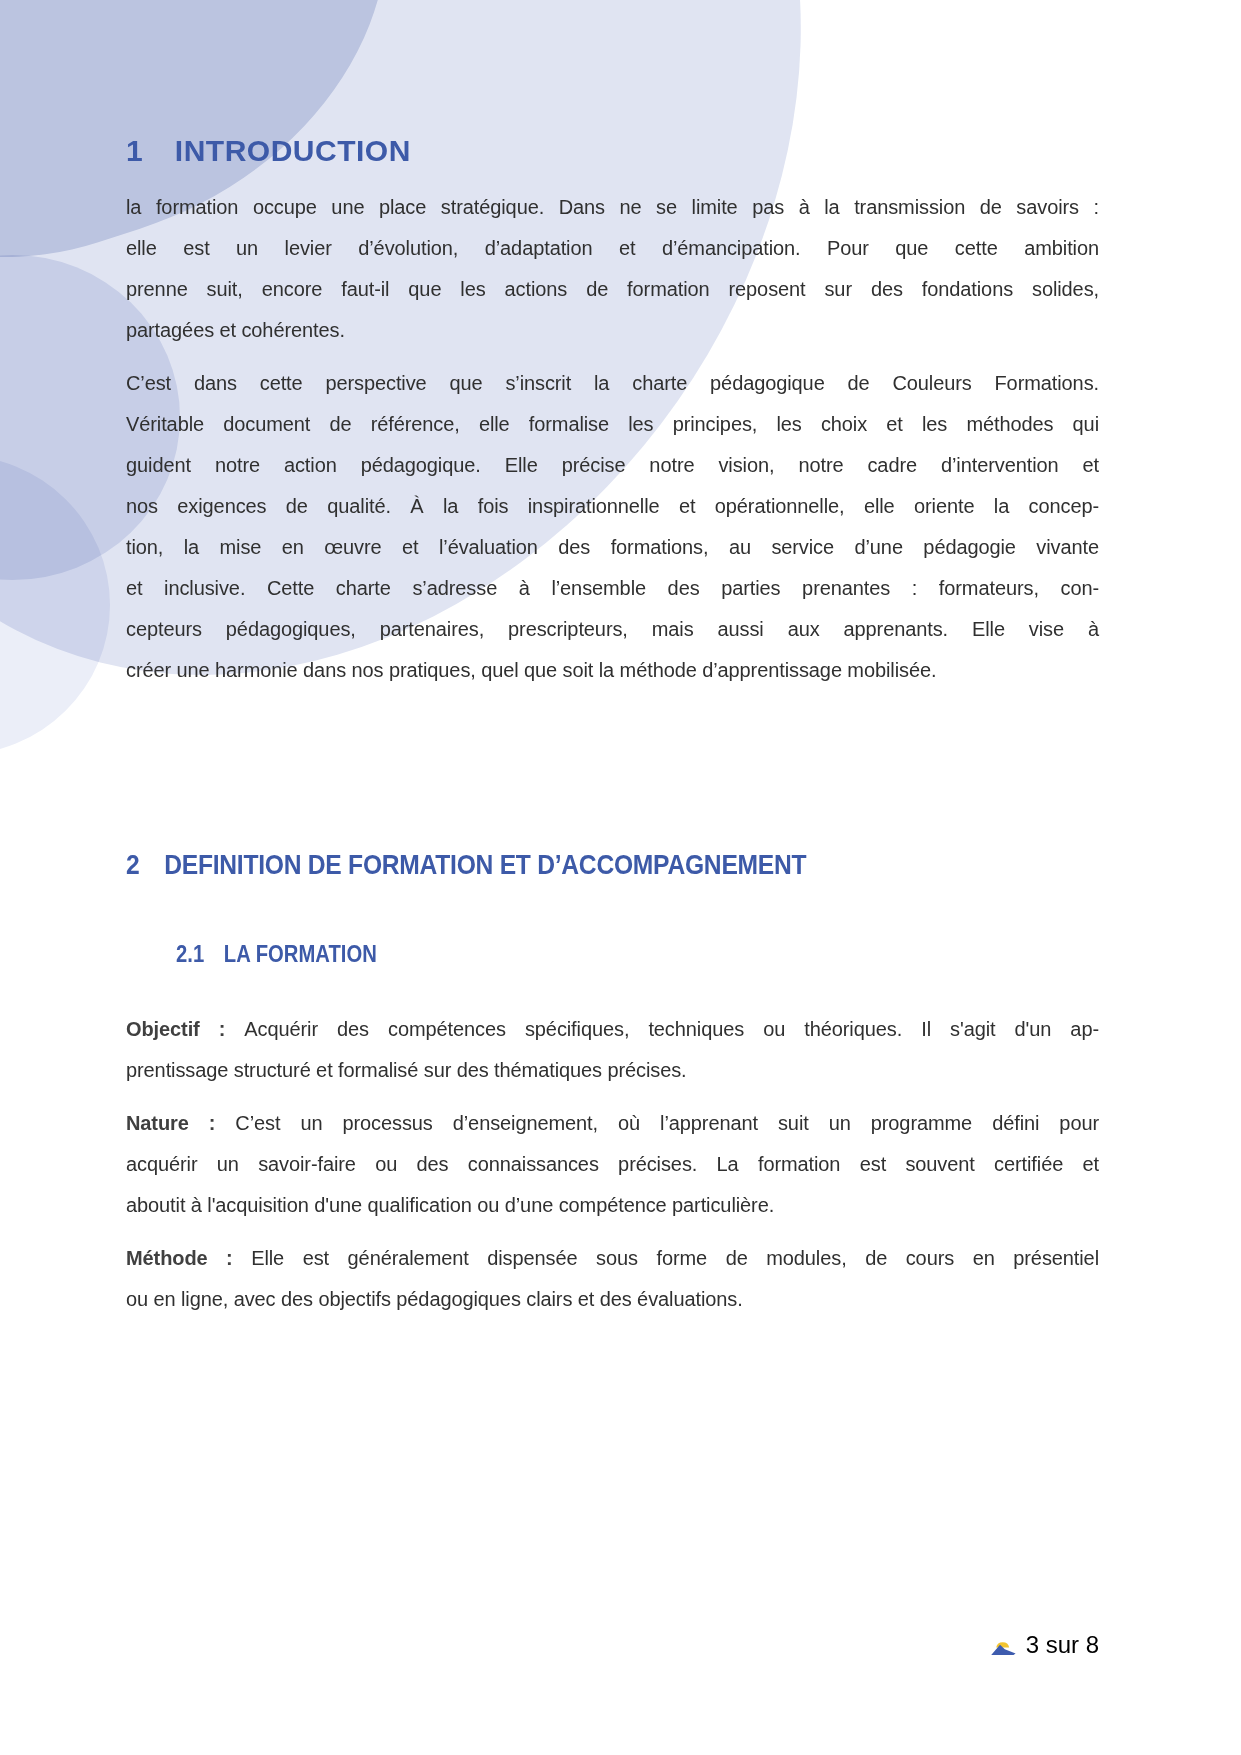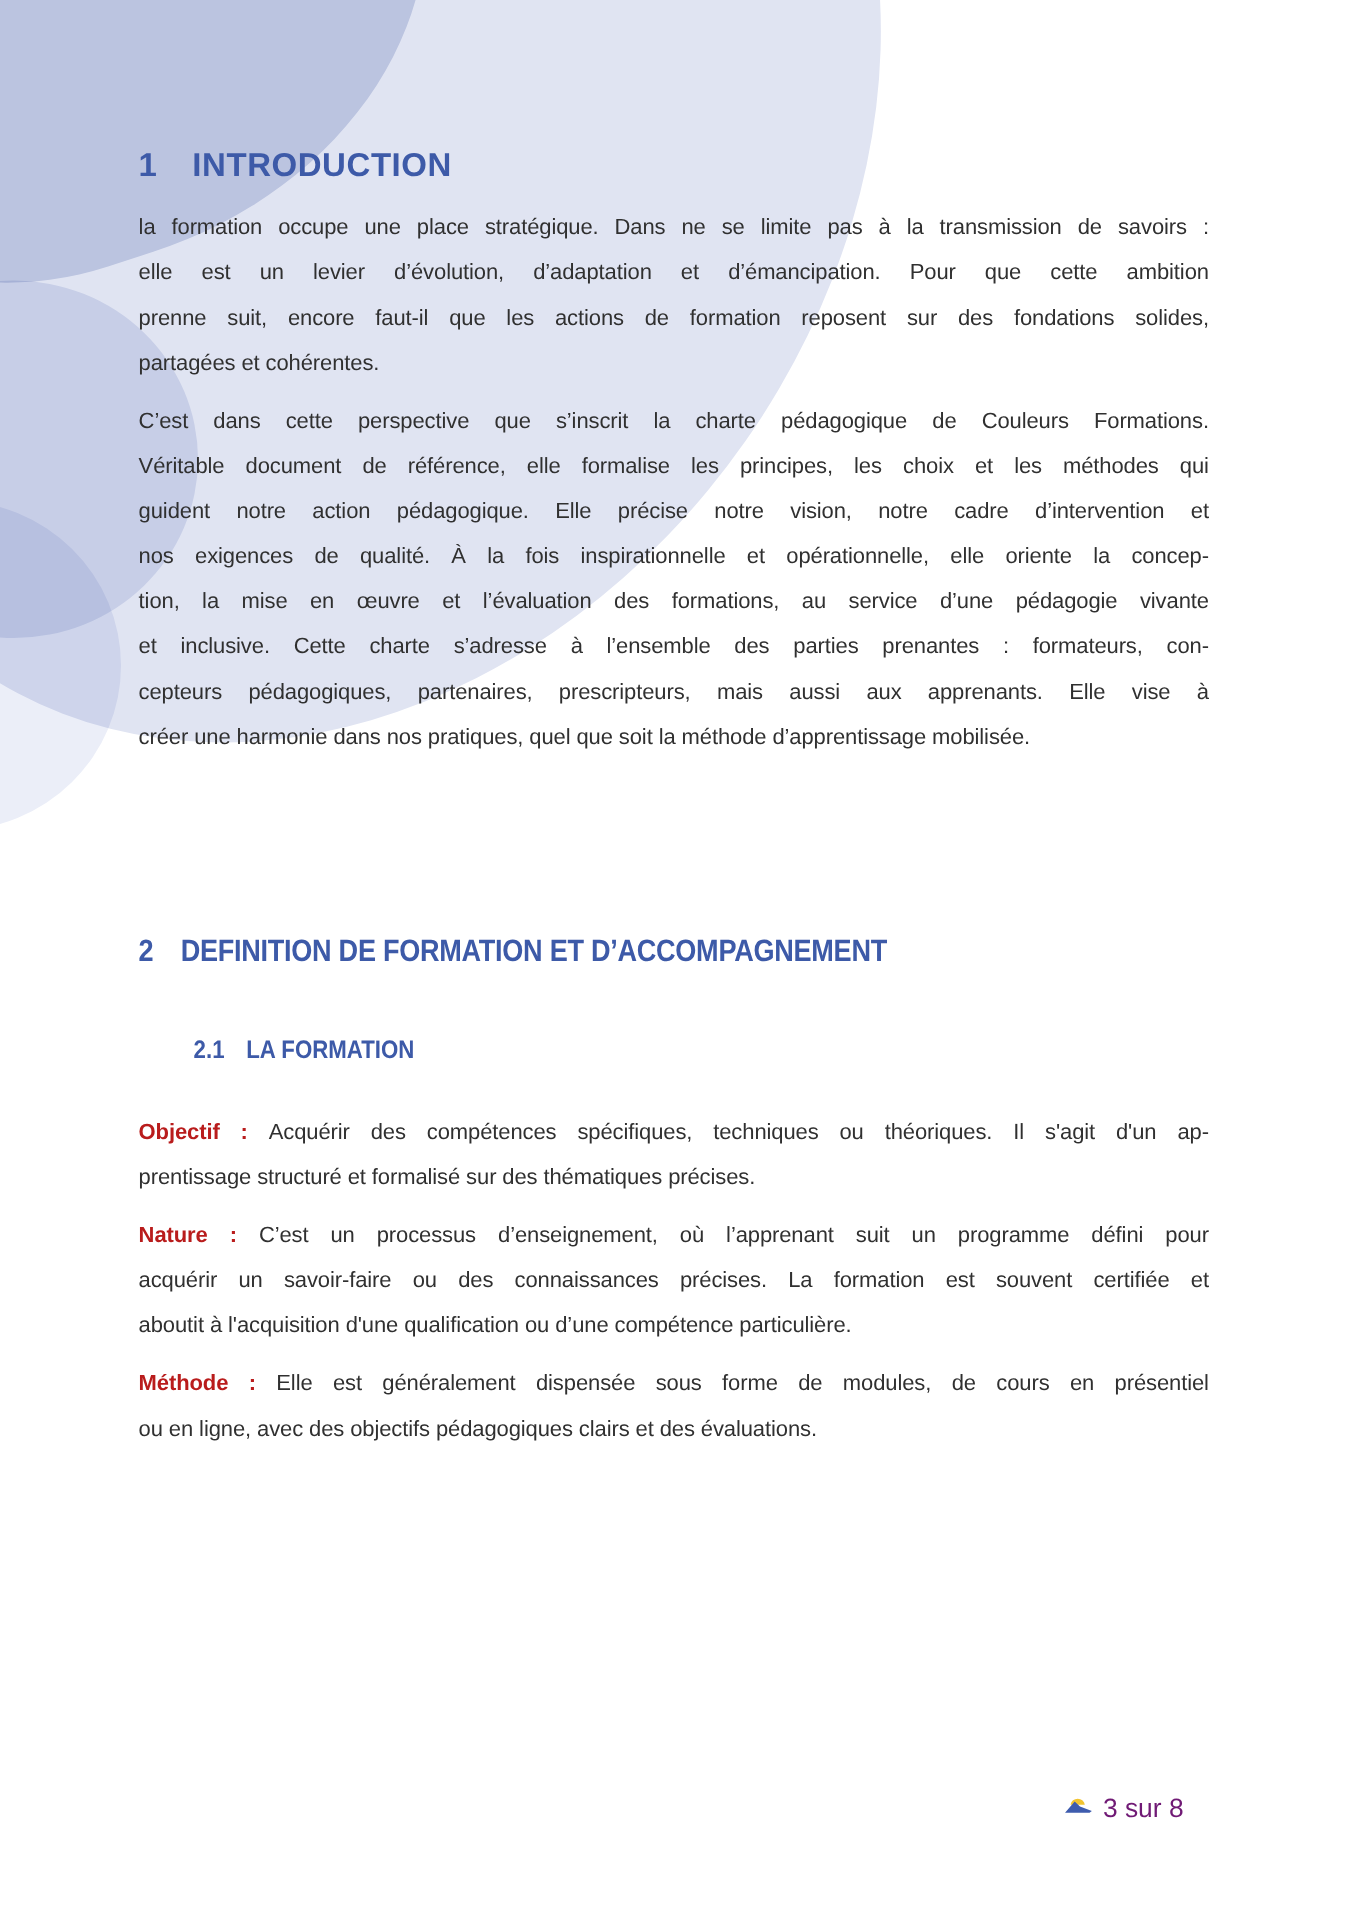--- a/index.html
+++ b/index.html
@@ -46,26 +46,26 @@
   h3 .h-num{display:inline-block;min-width:48px;}
   .para{margin:0 0 12px 0;}
   .para.first-after-h1{margin-top:16px;}
   .para.first-after-h3{margin-top:40px;}
   .line{
     font-size:20px;line-height:41px;
     text-align:justify;text-align-last:justify;
     letter-spacing:-.1px;
   }
   .line.last{text-align-last:left;}
-  .line strong{font-weight:700;color:#b91c1c;}
+  .line strong{font-weight:700;color:#404040;}
   
   .footer{
-    position:absolute;right:165px;bottom:96px;
-    display:flex;align-items:flex-start;gap:9px;
-    font-size:24px;color:#701a75;
+    position:absolute;right:142px;bottom:96px;
+    display:flex;align-items:flex-end;gap:9px;
+    font-size:24px;color:#000000;
   }
   .footer svg{display:block;}
 </style>
 </head>
 <body>
 
 <div class="page">
 
   <div class="decor">
     <div class="blob blob-leaf"></div>

